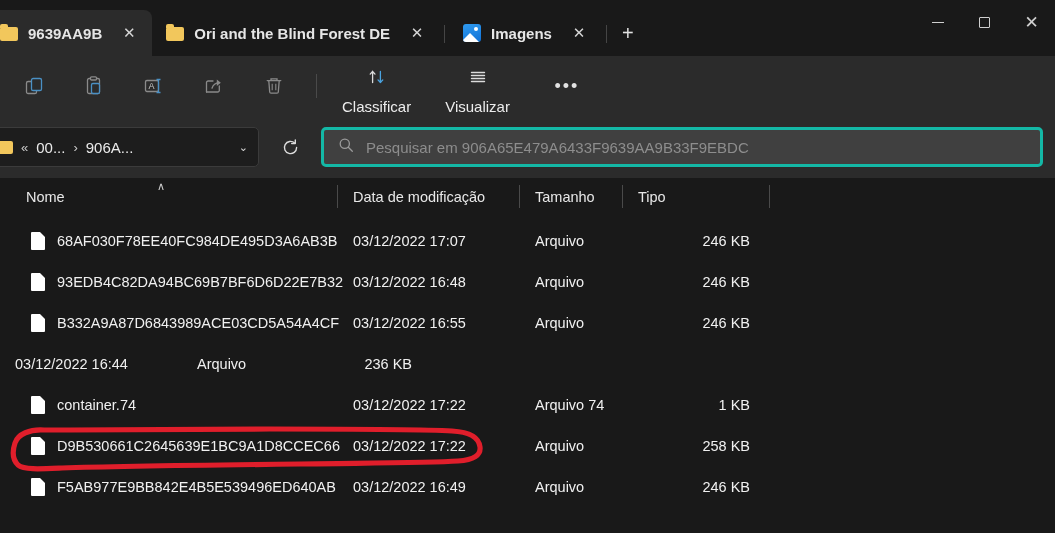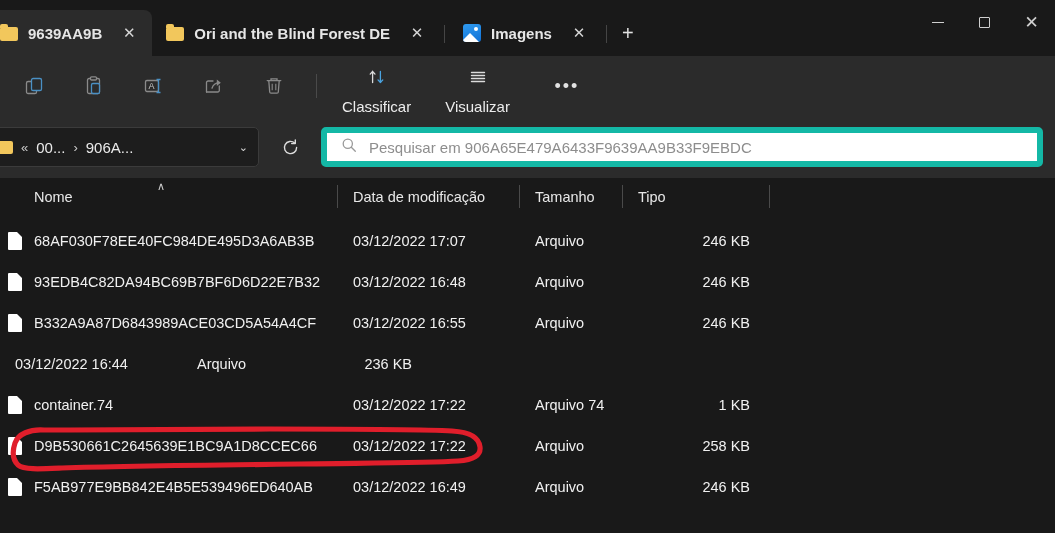--- a/index.html
+++ b/index.html
@@ -168,22 +168,22 @@
   .bc-chev { color: #c9c9c9; font-size: 13px; }
   .bc-seg { color: #eaeaea; white-space: nowrap; }
   .bc-spacer { flex: 1 1 auto; }
   .bc-down { padding: 0 10px; color: #d8d8d8; font-size: 11px; }
   .refresh {
     width: 38px; height: 40px; display: flex; align-items: center;
     justify-content: center; color: #dcdcdc;
   }
   .searchbox {
     flex: 1 1 auto; height: 40px;
-    background: #ffffff;
-    border: 6px solid #14b8a6;
+    background: #404040;
+    border: 3px solid #14b8a6;
     border-radius: 5px;
     display: flex; align-items: center; gap: 12px;
     padding: 0 14px;
   }
   .search-ph { color: #8d8d8d; font-size: 15px; white-space: nowrap; }
 
   
   .colhead {
     height: 37px;
     background: #191919;
@@ -192,39 +192,39 @@
     color: #e8e8e8;
     font-size: 14.5px;
     position: relative;
     flex: 0 0 auto;
   }
   .ch { position: relative; height: 100%; display: flex; align-items: center; }
   .ch .divider {
     position: absolute; right: 0; top: 7px; bottom: 7px;
     width: 1px; background: #4a4a4a;
   }
-  .ch-name  { width: 338px; padding-left: 34px; }
+  .ch-name  { width: 338px; padding-left: 26px; }
   .ch-date  { width: 182px; padding-left: 15px; }
   .ch-type  { width: 147px; padding-left: 15px; }
   .ch-size  { width: 103px; padding-left: 15px; }
   .sortcaret {
     position: absolute; left: 157px; top: 2px;
     color: #d0d0d0; font-size: 11px;
   }
 
   
   .filelist { flex: 1 1 auto; background: #191919; padding-top: 5px; position: relative; }
   .row {
     height: 41px;
     display: flex;
     align-items: center;
     color: #f0f0f0;
     font-size: 14.5px;
   }
-  .cell-name { width: 338px; display: flex; align-items: center; gap: 12px; padding-left: 8px; }
+  .cell-name { width: 338px; display: flex; align-items: center; gap: 12px; padding-left: 31px; }
   .cell-date { width: 182px; padding-left: 15px; }
   .cell-type { width: 147px; padding-left: 15px; }
   .cell-size { width: 103px; padding-left: 15px; text-align: right; padding-right: 20px; }
   .doc-ico {
     position: relative; width: 14px; height: 18px; flex: 0 0 auto;
     background: #ffffff; border-radius: 1px;
   }
   .doc-ico::after {
     content: ""; position: absolute; top: 0; right: 0;
     border-left: 5px solid transparent;

